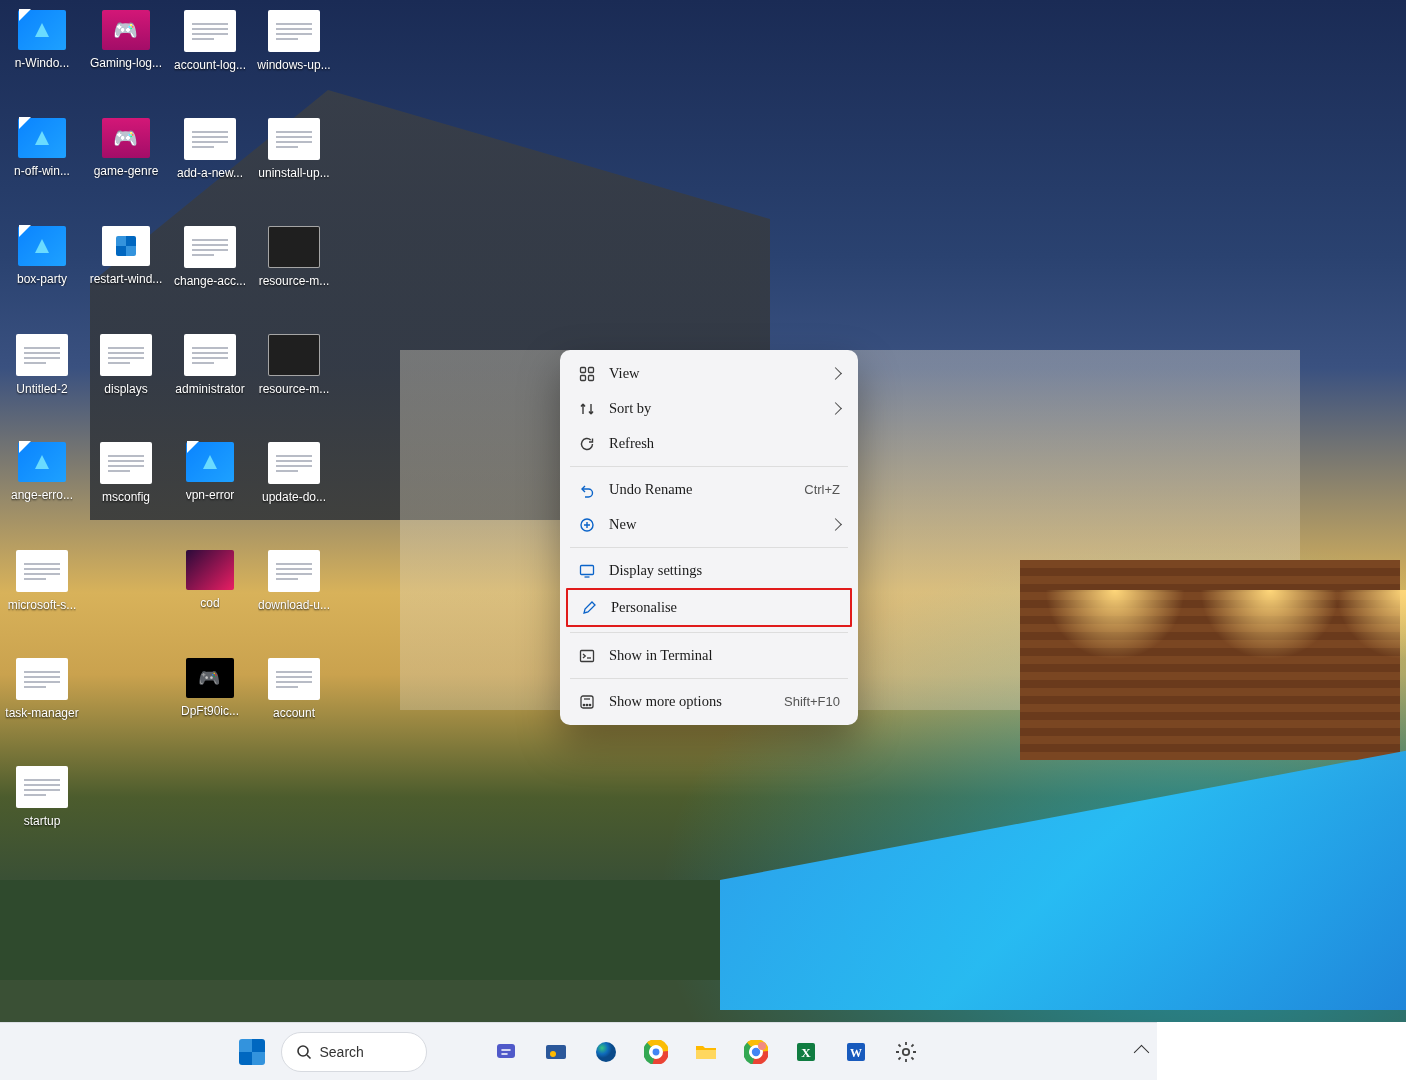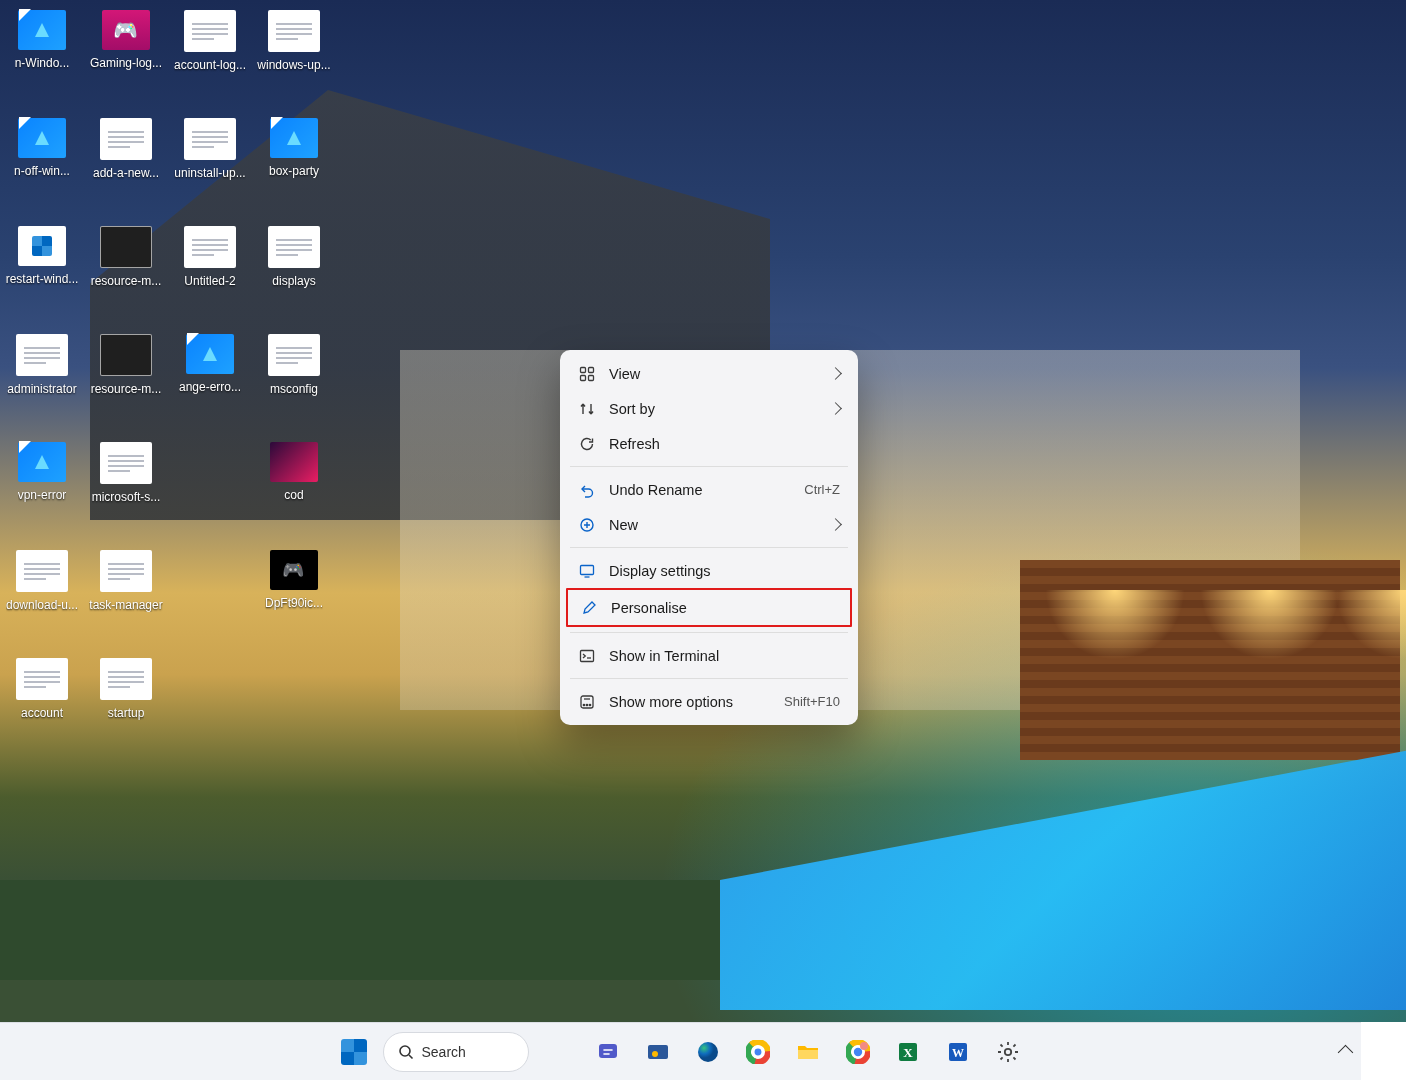--- a/index.html
+++ b/index.html
@@ -42,27 +42,27 @@
   .controllerTile{width:48px;height:40px;background:#000;display:flex;align-items:center;justify-content:center;border-radius:2px;}
   .controllerTile::after{content:"🎮";font-size:18px;}
   .darkShot{background:#1f1f1f;}
   .cellLabel{max-width:82px;font-size:12px;color:#fff;text-align:center;white-space:nowrap;overflow:hidden;text-overflow:ellipsis;margin-top:6px;text-shadow:0 1px 2px rgba(0,0,0,.9);}
   .empty{visibility:hidden;}
   
   .ctx{position:absolute;left:560px;top:350px;width:286px;background:#f4f4f6;border-radius:10px;box-shadow:0 18px 40px rgba(0,0,0,.35);padding:6px;}
   .ctxItem{display:flex;align-items:center;height:35px;border-radius:6px;padding:0 12px;font-size:14.5px;color:#1a1a1a;cursor:default;gap:14px;}
   .ctxIcon{width:17px;height:17px;flex:0 0 17px;color:#3a3a3a;display:flex;align-items:center;justify-content:center;}
   .ctxIcon.blue{color:#0a63c9;}
-  .ctxLabel{flex:1;}
+  .ctxLabel{flex:1;font-family:Liberation Serif, serif;}
   .ctxShortcut{font-size:13px;color:#555;}
   .ctxChevron{width:8px;height:8px;border-top:1.6px solid #4b4b4b;border-right:1.6px solid #4b4b4b;transform:rotate(45deg);}
   .ctxSep{height:1px;background:#ddd;margin:5px 4px;}
   .highlightBox{border:2.5px solid #e11b1b;border-radius:1px;}
   
-  .taskbar{position:absolute;left:0;top:1022px;width:1361px;height:58px;background:#f1f3f7;border-top:1px solid #dcdfe5;display:flex;align-items:center;}
+  .taskbar{position:absolute;left:0;top:1022px;width:1157px;height:58px;background:#f1f3f7;border-top:1px solid #dcdfe5;display:flex;align-items:center;}
   .tbCenter{position:absolute;left:50%;transform:translateX(-50%);display:flex;align-items:center;gap:8px;}
   .tbBtn{width:42px;height:42px;border-radius:6px;display:flex;align-items:center;justify-content:center;}
   .searchPill{height:38px;width:116px;background:#fff;border:1px solid #d7dae0;border-radius:20px;display:flex;align-items:center;padding:0 14px;gap:8px;font-size:14px;color:#333;}
   .winLogo{width:26px;height:26px;background:conic-gradient(#0067c0 0 90deg,#3393dd 0 180deg,#0067c0 0 270deg,#3393dd 0);border-radius:3px;}
   .tbTray{position:absolute;right:10px;display:flex;align-items:center;gap:12px;color:#333;}
   .chev{width:10px;height:10px;border-top:1.7px solid #333;border-right:1.7px solid #333;transform:rotate(-45deg);}
   
   svg{display:block;}
 </style>
 </head>
@@ -115,20 +115,26 @@
         <div class="cellLabel">windows-up...</div>
       </div>
       <div class="cell">
         <div class="cellThumb img">
           <div class="imgTile"></div>
           <div class="imgCorner"></div>
         </div>
         <div class="cellLabel">n-off-win...</div>
       </div>
       <div class="cell">
+        <div class="cellThumb img">
+          <div class="gameTile"></div>
+        </div>
+        <div class="cellLabel">game-genre</div>
+      </div>
+      <div class="cell">
         <div class="cellThumb">
           <div class="docLines">
             <span></span>
             <span></span>
             <span></span>
             <span style="width: 60%;"></span>
           </div>
         </div>
         <div class="cellLabel">add-a-new...</div>
       </div>
@@ -150,20 +156,31 @@
         </div>
         <div class="cellLabel">box-party</div>
       </div>
       <div class="cell">
         <div class="cellThumb img">
           <div class="winTile"></div>
         </div>
         <div class="cellLabel">restart-wind...</div>
       </div>
       <div class="cell">
+        <div class="cellThumb">
+          <div class="docLines">
+            <span></span>
+            <span></span>
+            <span></span>
+            <span style="width: 60%;"></span>
+          </div>
+        </div>
+        <div class="cellLabel">change-acc...</div>
+      </div>
+      <div class="cell">
         <div class="cellThumb darkShot"></div>
         <div class="cellLabel">resource-m...</div>
       </div>
       <div class="cell">
         <div class="cellThumb">
           <div class="docLines">
             <span></span>
             <span></span>
             <span></span>
             <span style="width: 60%;"></span>
@@ -214,20 +231,31 @@
           </div>
         </div>
         <div class="cellLabel">msconfig</div>
       </div>
       <div class="cell">
         <div class="cellThumb img">
           <div class="imgTile"></div>
           <div class="imgCorner"></div>
         </div>
         <div class="cellLabel">vpn-error</div>
+      </div>
+      <div class="cell">
+        <div class="cellThumb">
+          <div class="docLines">
+            <span></span>
+            <span></span>
+            <span></span>
+            <span style="width: 60%;"></span>
+          </div>
+        </div>
+        <div class="cellLabel">update-do...</div>
       </div>
       <div class="cell">
         <div class="cellThumb">
           <div class="docLines">
             <span></span>
             <span></span>
             <span></span>
             <span style="width: 60%;"></span>
           </div>
         </div>

